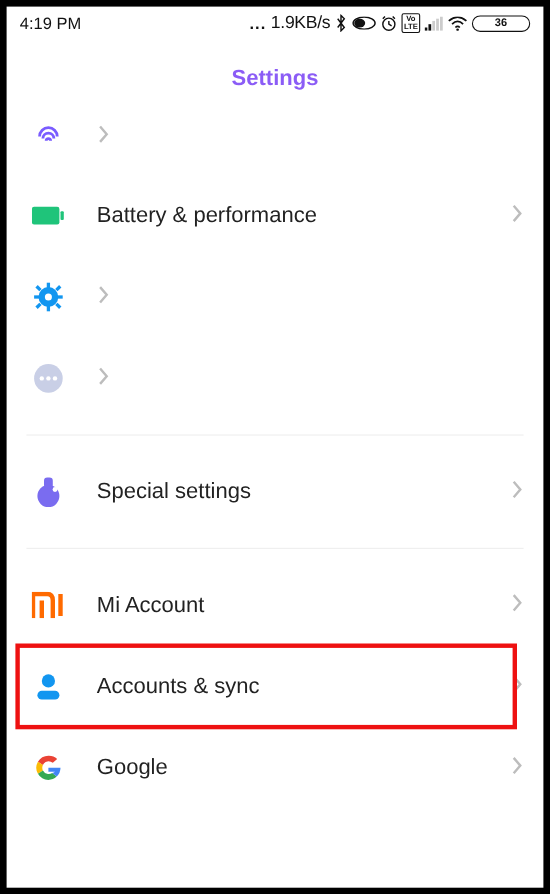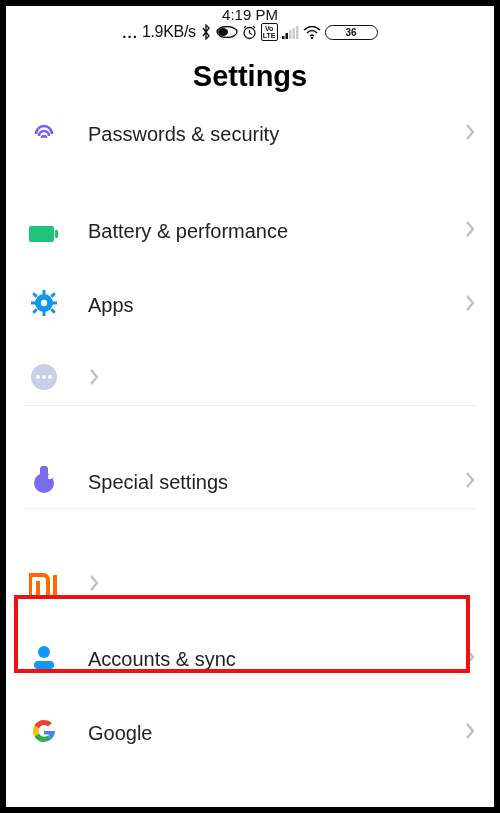--- a/index.html
+++ b/index.html
@@ -7,37 +7,36 @@
   .device {
     width: 500px; height: 813px; background: #fff;
     border: 6px solid #000; position: relative;
     font-family: -apple-system, "Helvetica Neue", Arial, sans-serif;
     color: #222;
   }
   .status-bar {
     display: flex; align-items: center; justify-content: space-between;
     height: 30px; padding: 0 12px; font-size: 15px; font-weight: 500;
     color: #111;
-    flex-direction: column;
   }
   .status-right { display: flex; align-items: center; gap: 4px; }
   .status-right .kb { font-size: 16px; letter-spacing: -0.3px; }
   .status-right svg, .status-right .badge { flex: 0 0 auto; }
   .badge {
     border: 1.5px solid #111; border-radius: 10px;
     font-size: 10px; padding: 0 20px; line-height: 13px;
     font-weight:600;
   }
   .header {
-    text-align: center; font-size: 29px; font-weight: 700;
-    padding: 24px 0 18px 0; color: #000000;
+    text-align: center; font-size: 20px; font-weight: 700;
+    padding: 24px 0 18px 0; color: #8b5cf6;
   }
   .list { }
   .row {
-    display: flex; align-items: flex-end;
+    display: flex; align-items: center;
     padding: 0 18px; height: 74px;
     position: relative;
   }
   .row.partial { height: 58px; align-items:flex-start; padding-top:0;}
   .row.partial .icon-slot, .row.partial .label, .row.partial .chev { align-self:center; position:relative; top:-6px;}
   .icon-slot {
     width: 40px; display:flex; align-items:center; justify-content:center;
     margin-right: 24px;
   }
   .label { flex: 1; font-size: 20px; color: #222; }
@@ -96,21 +95,20 @@
   <div class="list">
 
     <div class="row partial">
       <span class="icon-slot">
         <svg width="28" height="28" viewBox="0 0 28 28">
             <path d="M6 14 A8 8 0 0 1 22 14" stroke="#7a5cff" stroke-width="2.6" fill="none"></path>
             <path d="M9 16 A5 5 0 0 1 19 16" stroke="#7a5cff" stroke-width="2.6" fill="none"></path>
             <path d="M12 18 A2 2 0 0 1 16 18" stroke="#7a5cff" stroke-width="2.6" fill="none"></path>
           </svg>
       </span>
-      <span class="label">Passwords &amp; security</span>
       <span class="chev">
         <svg width="12" height="20" viewBox="0 0 12 20">
             <path d="M3 3 L9 10 L3 17" stroke="#bdbdbd" stroke-width="2.2" fill="none"></path>
           </svg>
       </span>
     </div>
 
     <div class="row">
       <span class="icon-slot">
         <svg width="30" height="18" viewBox="0 0 30 18">
@@ -136,21 +134,20 @@
               <rect x="12.5" y="22" width="3" height="5"></rect>
               <rect x="1" y="12.5" width="5" height="3"></rect>
               <rect x="22" y="12.5" width="5" height="3"></rect>
               <rect x="3.5" y="3.5" width="3" height="5" transform="rotate(-45 5 6)"></rect>
               <rect x="21.5" y="19.5" width="3" height="5" transform="rotate(-45 23 22)"></rect>
               <rect x="21.5" y="3.5" width="3" height="5" transform="rotate(45 23 6)"></rect>
               <rect x="3.5" y="19.5" width="3" height="5" transform="rotate(45 5 22)"></rect>
             </g>
           </svg>
       </span>
-      <span class="label">Apps</span>
       <span class="chev">
         <svg width="12" height="20" viewBox="0 0 12 20">
             <path d="M3 3 L9 10 L3 17" stroke="#bdbdbd" stroke-width="2.2" fill="none"></path>
           </svg>
       </span>
     </div>
 
     <div class="row">
       <span class="icon-slot">
         <svg width="28" height="28" viewBox="0 0 28 28">
@@ -187,20 +184,21 @@
 
     <div class="divider"></div>
 
     <div class="row">
       <span class="icon-slot">
         <svg width="30" height="24" viewBox="0 0 30 24">
             <path d="M1 2 L1 22 M1 2 L14 2 Q19 2 19 8 L19 22 M9 10 L9 22" stroke="#ff6a00" stroke-width="4" fill="none" stroke-linecap="square"></path>
             <path d="M26 2 L26 22" stroke="#ff6a00" stroke-width="4"></path>
           </svg>
       </span>
+      <span class="label">Mi Account</span>
       <span class="chev">
         <svg width="12" height="20" viewBox="0 0 12 20">
             <path d="M3 3 L9 10 L3 17" stroke="#bdbdbd" stroke-width="2.2" fill="none"></path>
           </svg>
       </span>
     </div>
 
     <div class="row highlighted">
       <div class="highlight-box"></div>
       <span class="icon-slot">

